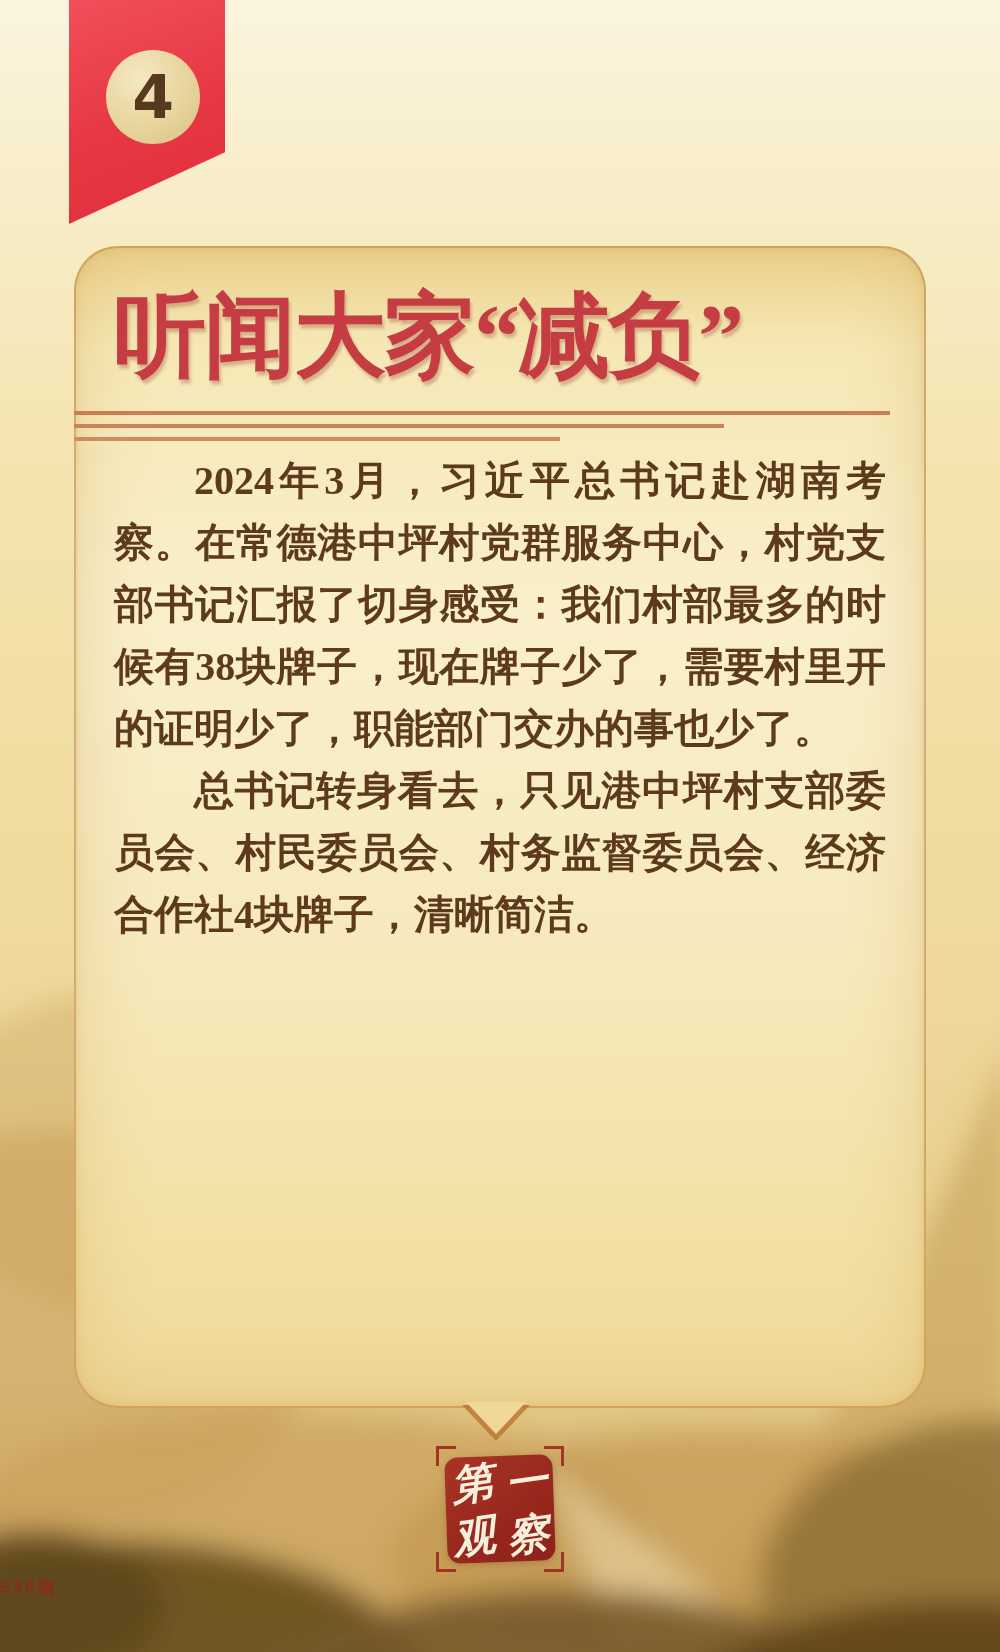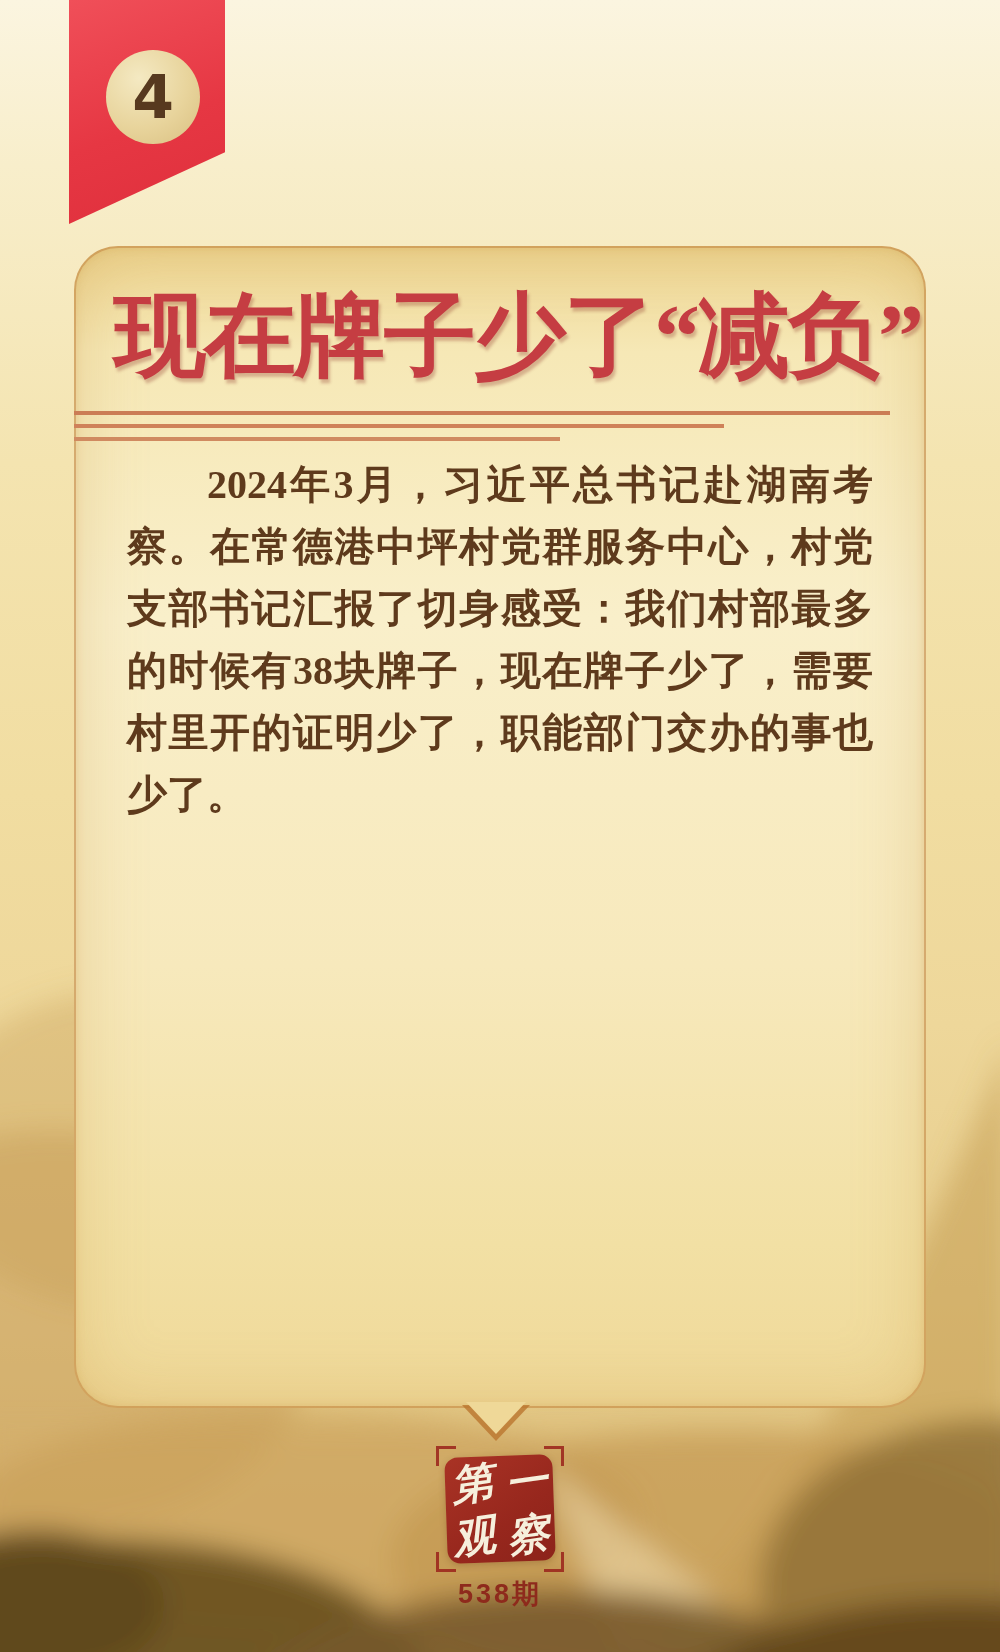--- a/index.html
+++ b/index.html
@@ -41,21 +41,21 @@
     color:#c53d42;white-space:nowrap;
     text-shadow:2px 4px 3px rgba(140,50,40,.30);
   }
   .rules{margin:26px 0 0 -40px;}
   .rule{height:4px;background:#cb7d55;border:none;margin:0 0 9px 0;}
   .rule.r1{width:816px;}
   .rule.r2{width:650px;background:#cf8159;}
   .rule.r3{width:486px;background:#d08a60;}
   .body-text{margin-top:8px;color:#5e3a1c;font-size:40px;line-height:62px;
     font-weight:700;text-align:justify;}
-  .body-text p{margin:13px;text-indent:2em;}
+  .body-text p{margin:0;text-indent:2em;}
 
   
   .tail-border{position:absolute;left:462px;top:1405px;width:68px;height:36px;z-index:2;
     background:rgba(186,118,46,.8);clip-path:polygon(0 0,100% 0,50% 100%);}
   .tail-fill{position:absolute;left:466px;top:1402px;width:60px;height:32px;z-index:3;
     background:#efd898;clip-path:polygon(0 0,100% 0,50% 100%);}
 
   
   .seal-wrap{position:absolute;left:440px;top:1450px;width:120px;height:118px;z-index:5;}
   .seal{
@@ -71,21 +71,21 @@
     transform:rotate(-6deg);line-height:1;
   }
   .bracket{position:absolute;width:17px;height:17px;border:0 solid #9d2a1f;opacity:.9;}
   .bracket.tl{left:-4px;top:-4px;border-left-width:3px;border-top-width:3px;}
   .bracket.tr{right:-4px;top:-4px;border-right-width:3px;border-top-width:3px;}
   .bracket.bl{left:-4px;bottom:-4px;border-left-width:3px;border-bottom-width:3px;}
   .bracket.br{right:-4px;bottom:-4px;border-right-width:3px;border-bottom-width:3px;}
 
   .issue{
     position:absolute;left:0;top:1576px;width:1000px;z-index:5;
-    text-align:center;color:#8e2a1c;font-size:27px;font-weight:bold;
+    color:#8e2a1c;font-size:17px;font-weight:bold;
     letter-spacing:3px;font-family:"Liberation Sans", sans-serif;
   }
 </style>
 </head>
 <body>
 
 <div class="page">
 
   <svg class="mountains" viewBox="0 0 1000 1652" xmlns="http://www.w3.org/2000/svg" aria-hidden="true">
     <defs>
@@ -109,28 +109,29 @@
     </g>
   </svg>
 
   <div class="ribbon">
     <div class="badge-circle">
       <span>4</span>
     </div>
   </div>
 
   <div class="card">
-    <h1 class="title">现在牌子少了“减负”</h1>
+    <h1 class="title">听闻大家“减负”</h1>
     <div class="rules">
       <div class="rule r1"></div>
       <div class="rule r2"></div>
       <div class="rule r3"></div>
     </div>
     <div class="body-text">
       <p>2024年3月，习近平总书记赴湖南考察。在常德港中坪村党群服务中心，村党支部书记汇报了切身感受：我们村部最多的时候有38块牌子，现在牌子少了，需要村里开的证明少了，职能部门交办的事也少了。</p>
+      <p>总书记转身看去，只见港中坪村支部委员会、村民委员会、村务监督委员会、经济合作社4块牌子，清晰简洁。</p>
     </div>
   </div>
   <div class="tail-border"></div>
   <div class="tail-fill"></div>
 
   <div class="seal-wrap">
     <div class="bracket tl"></div>
     <div class="bracket tr"></div>
     <div class="bracket bl"></div>
     <div class="bracket br"></div>

